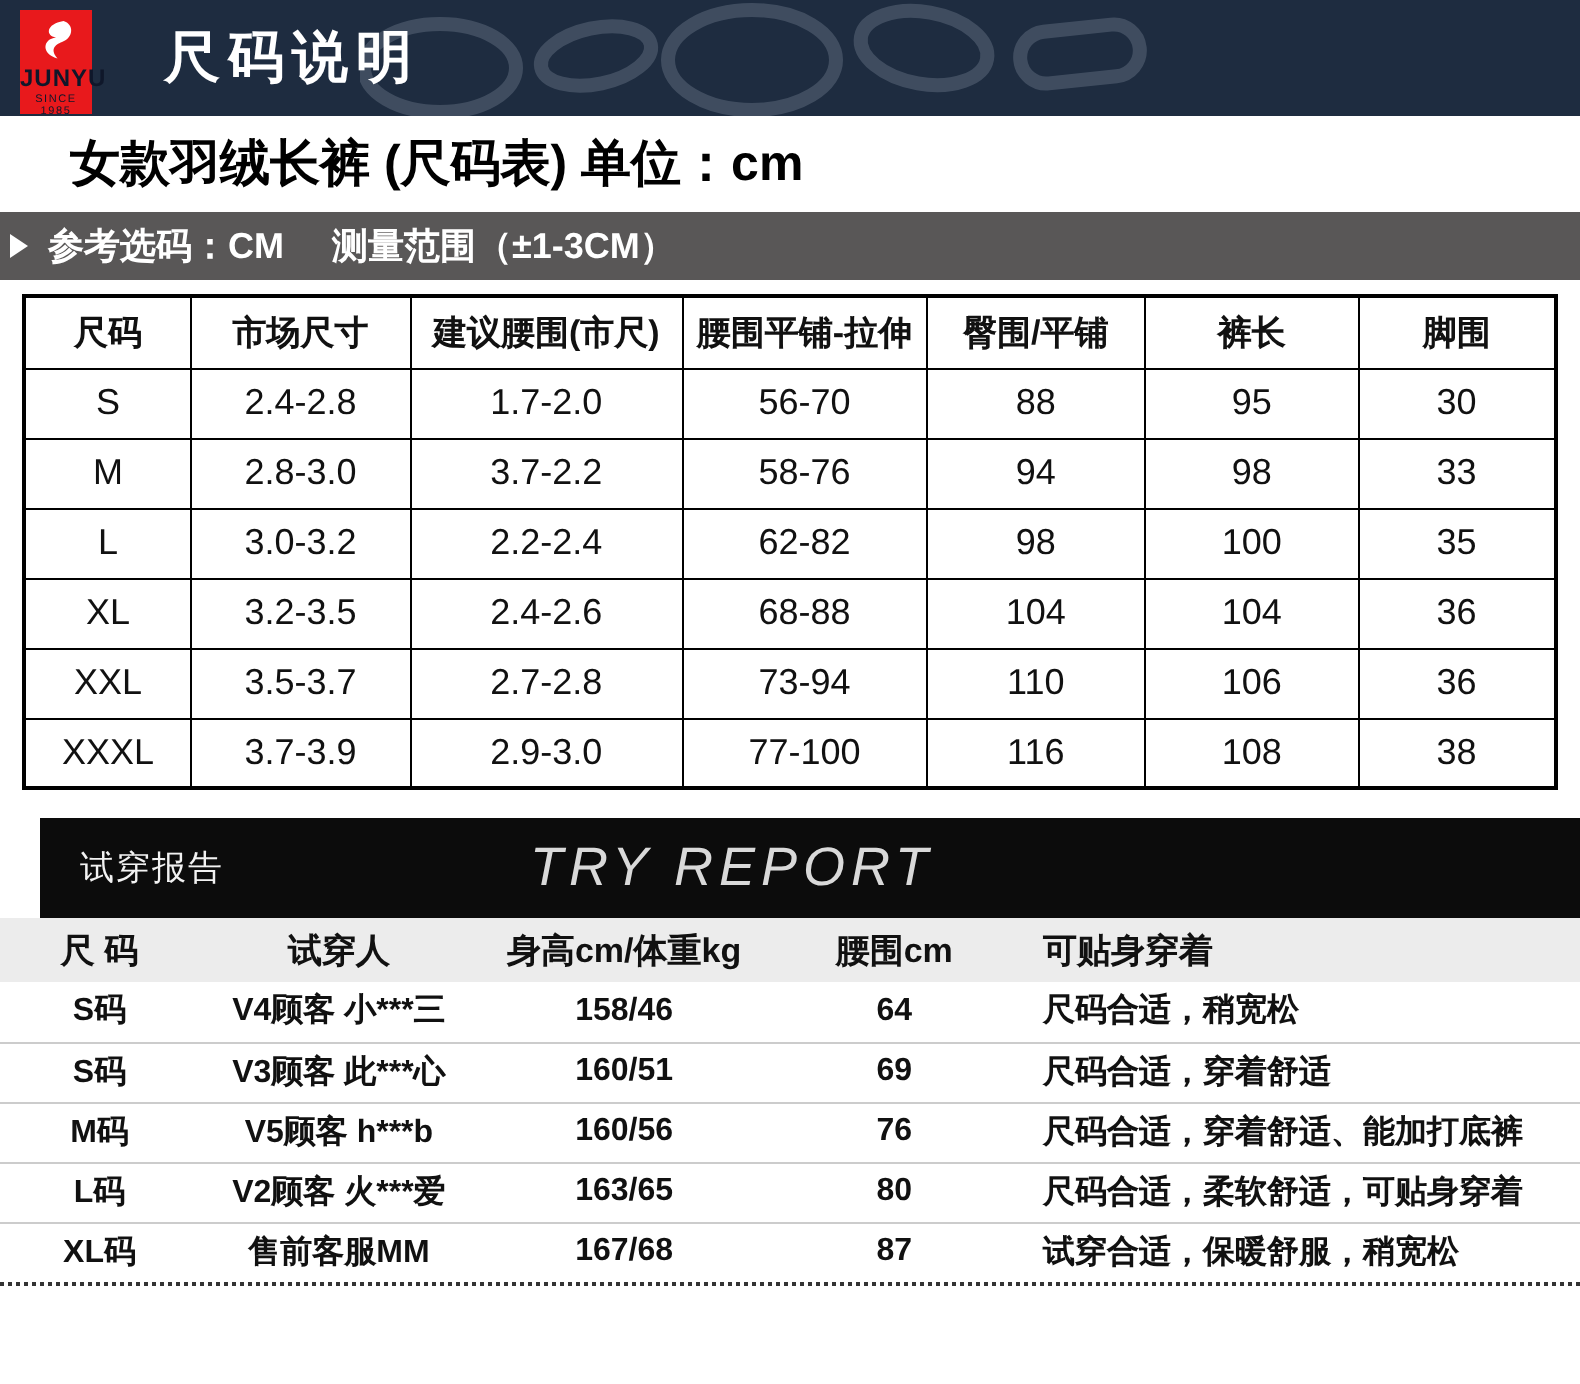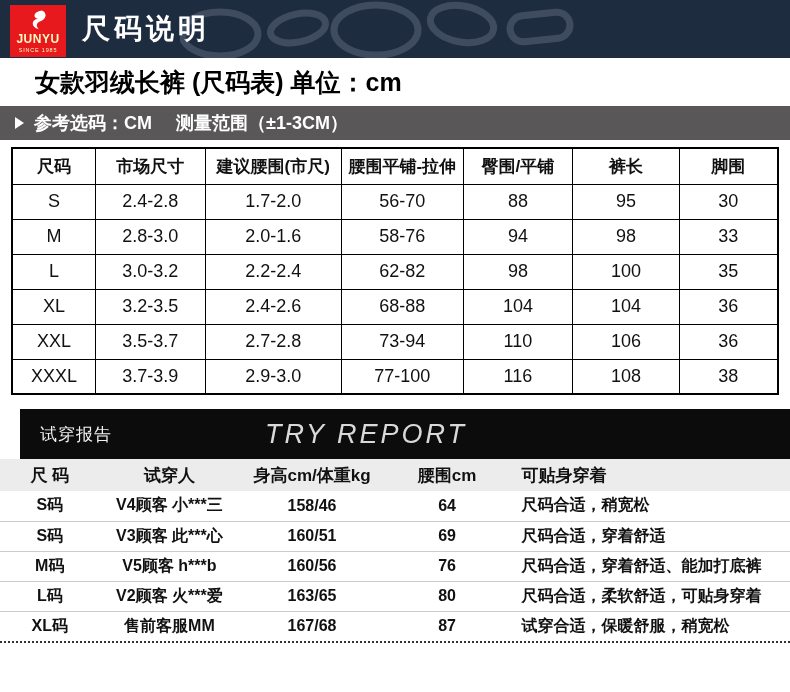--- a/index.html
+++ b/index.html
@@ -11,41 +11,41 @@
     overflow:hidden;
   }
   .page { width:790px; height:692px; position:relative; }
 
   
   .topbar {
     position:relative; height:58px; background:#1e2c40; overflow:hidden;
   }
   .chain { position:absolute; left:180px; top:0; opacity:.20; }
   .logo {
-    position:absolute; left:10px; top:5px; width:56px; height:52px;
-    background:#e8191c; color:#fef9c3; text-align:center; z-index:2;
+    position:absolute; left:10px; top:5px; width:36px; height:52px;
+    background:#e8191c; color:#0f172a; text-align:center; z-index:2;
   }
   .swirl { display:block; margin:4px auto 0; }
   .logo-name { font-size:12px; font-weight:bold; letter-spacing:.5px; line-height:12px; }
   .logo-since { font-size:5.5px; letter-spacing:.8px; margin-top:2px; }
   .bar-title {
     position:absolute; left:82px; top:50%; transform:translateY(-50%);
     color:#fff; font-size:28px; font-weight:bold; letter-spacing:4px; z-index:2;
   }
 
   
   .product-title {
     height:48px; line-height:48px; padding-left:35px;
     font-size:25px; font-weight:bold; color:#000; background:#fff;
   }
 
   
   .note-bar {
     height:34px; background:#595757; color:#fff;
-    display:flex; align-items:center; padding-left:15px;
+    display:flex; align-items:center; padding-left:5px;
     font-size:18px; font-weight:bold;
   }
   .tri {
     width:0; height:0; border-top:6px solid transparent; border-bottom:6px solid transparent;
     border-left:9px solid #fff; margin-right:10px;
   }
   .note-range { margin-left:24px; }
 
   
   .size-table {
@@ -148,21 +148,21 @@
           <td>2.4-2.8</td>
           <td>1.7-2.0</td>
           <td>56-70</td>
           <td>88</td>
           <td>95</td>
           <td>30</td>
         </tr>
         <tr>
           <td>M</td>
           <td>2.8-3.0</td>
-          <td>2.0-1.6</td>
+          <td>3.7-2.2</td>
           <td>58-76</td>
           <td>94</td>
           <td>98</td>
           <td>33</td>
         </tr>
         <tr>
           <td>L</td>
           <td>3.0-3.2</td>
           <td>2.2-2.4</td>
           <td>62-82</td>

